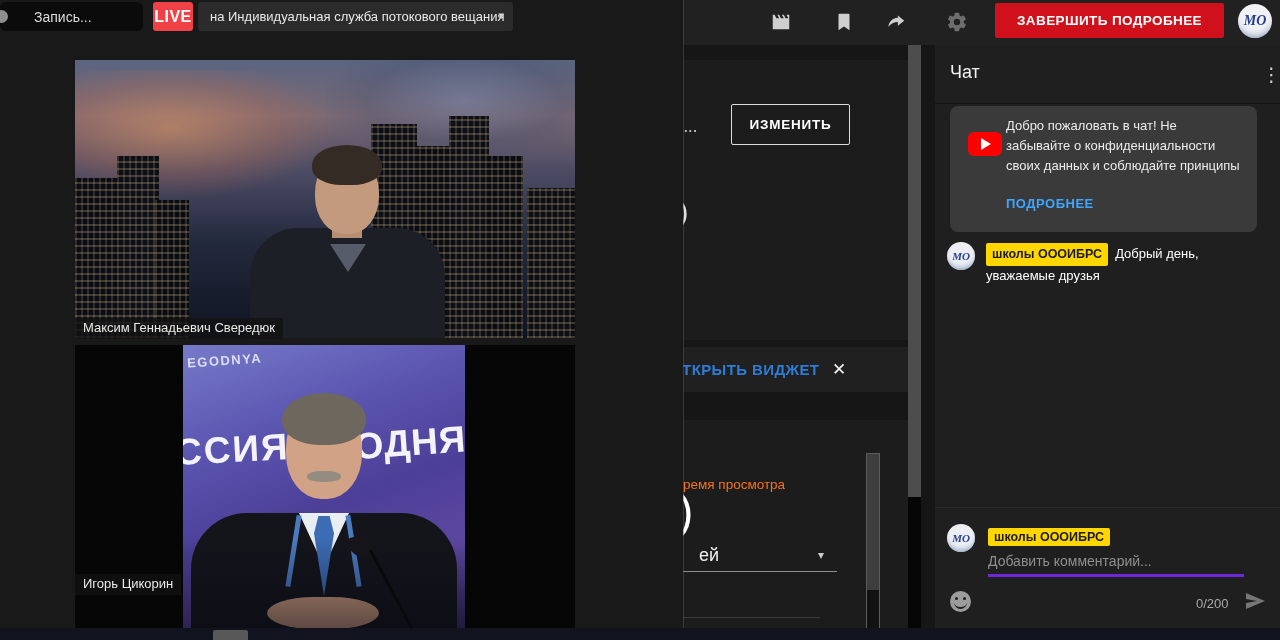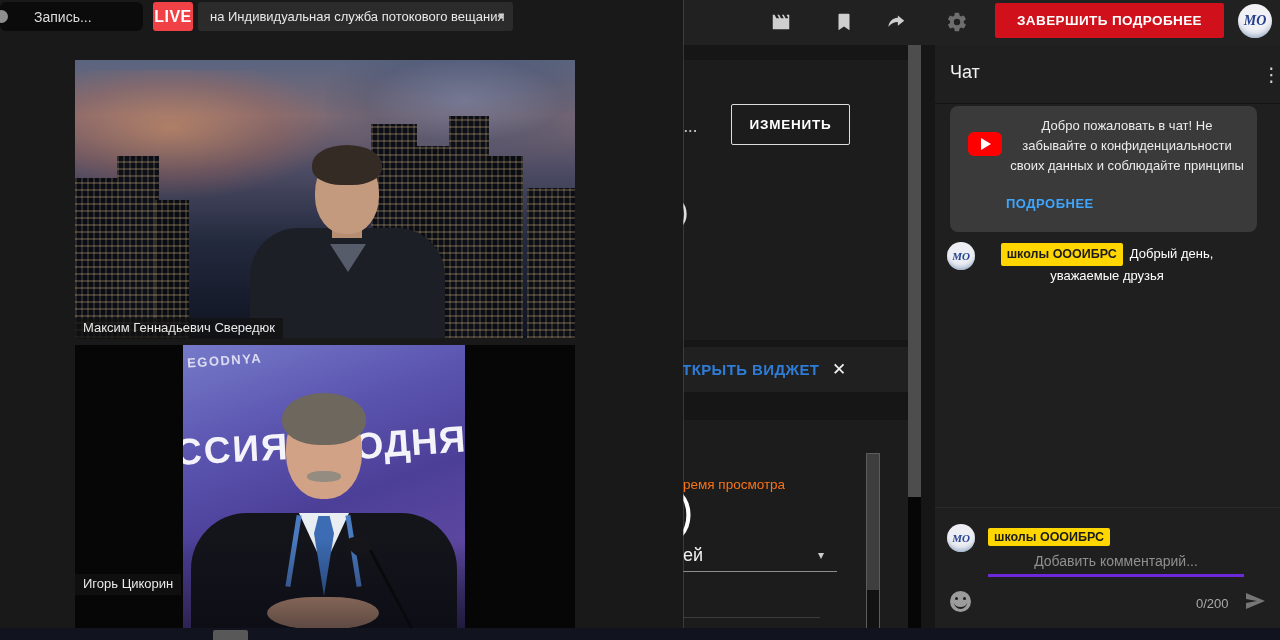--- a/index.html
+++ b/index.html
@@ -1,18 +1,18 @@
 <!DOCTYPE html>
 <html><head>
 <meta charset="utf-8">
 <style>
   html,body{margin:0;padding:0;width:1280px;height:640px;overflow:hidden;
     background:#161616;font-family:"Liberation Sans","DejaVu Sans",sans-serif;
     -webkit-font-smoothing:antialiased;}
-  .abs{position:absolute;text-align:center;}
+  .abs{position:absolute;}
   
   .topbar{left:0;top:0;width:1280px;height:45px;background:#212121;z-index:1;}
   .hicon{width:22px;height:22px;color:#cfcfcf;}
   .hicon svg{width:22px;height:22px;display:block;}
   .gear{color:#6e6e6e;}
   .end-btn{left:995px;top:3px;width:229px;height:35px;background:#d0111b;color:#fff;
     border:none;border-radius:2px;font-family:inherit;font-size:13.5px;font-weight:bold;
     letter-spacing:.4px;cursor:pointer;}
   .avatar{width:34px;height:34px;border-radius:50%;background:#f1f1f6;
     color:#25408f;display:flex;align-items:center;justify-content:center;
@@ -26,21 +26,21 @@
   .edit-btn{left:731px;top:104px;width:119px;height:41px;background:transparent;
     border:1px solid rgba(255,255,255,.85);border-radius:2px;color:#fff;
     font-family:inherit;font-size:13.5px;font-weight:bold;letter-spacing:.8px;cursor:pointer;z-index:2;}
   .widget-row{left:683px;top:347px;width:225px;height:45px;background:#202020;z-index:1;}
   .widget-link{left:670px;top:361px;color:#2e7cd6;font-size:15px;font-weight:bold;
     letter-spacing:.4px;z-index:2;cursor:pointer;}
   .widget-close{left:832px;top:359px;color:#f1f1f1;font-size:17px;z-index:2;cursor:pointer;}
   .stats-card{left:683px;top:420px;width:225px;height:208px;}
   .watch-label{left:683px;top:477px;color:#f97316;font-size:13.5px;z-index:2;}
   .clip-paren-big{left:678px;top:488px;color:#fff;font-size:46px;line-height:1;z-index:2;}
-  .viewers{left:683px;top:545px;color:#f0f0f0;font-size:18px;z-index:2;cursor:pointer;}
+  .viewers{left:683px;top:545px;color:#f0f0f0;font-size:18px;z-index:2;cursor:pointer;padding-left:16px;}
   .viewers-caret{left:818px;top:548px;color:#cccccc;font-size:12px;z-index:2;}
   .uline1{left:683px;top:571px;width:154px;height:1px;background:#8d8d8d;z-index:2;}
   .uline2{left:680px;top:617px;width:140px;height:1px;background:#3c3c3c;z-index:2;}
   .inner-sb{left:866px;top:453px;width:12px;height:175px;border:1px solid #5c5c5c;
     background:linear-gradient(180deg,#3e3e3e 0 78%,#121212 78%);z-index:2;cursor:pointer;}
   .main-sb{left:908px;top:45px;width:13px;height:583px;background:#060606;z-index:2;cursor:pointer;}
   .main-sb .thumb{position:absolute;left:0;top:0;width:13px;height:452px;background:#4d4d4d;}
   
   .chat{left:935px;top:45px;width:345px;height:583px;background:#1f1f1f;z-index:1;}
   .chat-title{left:950px;top:62px;color:#f1f1f1;font-size:18px;z-index:2;}

